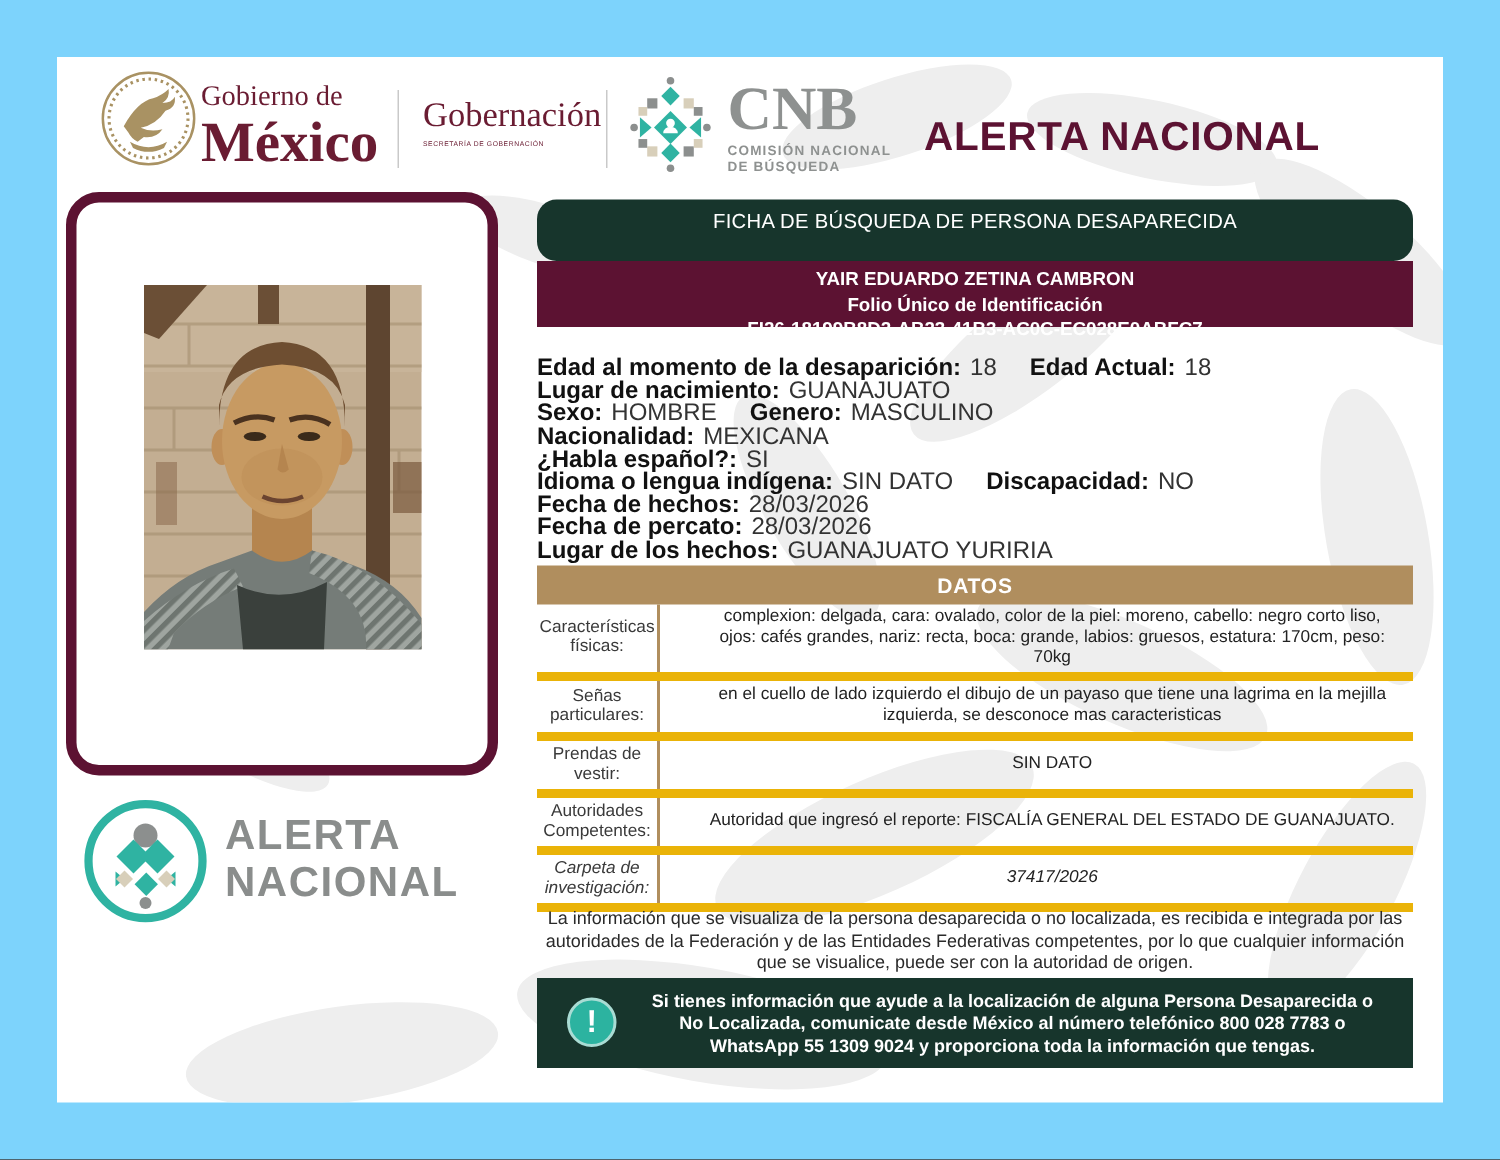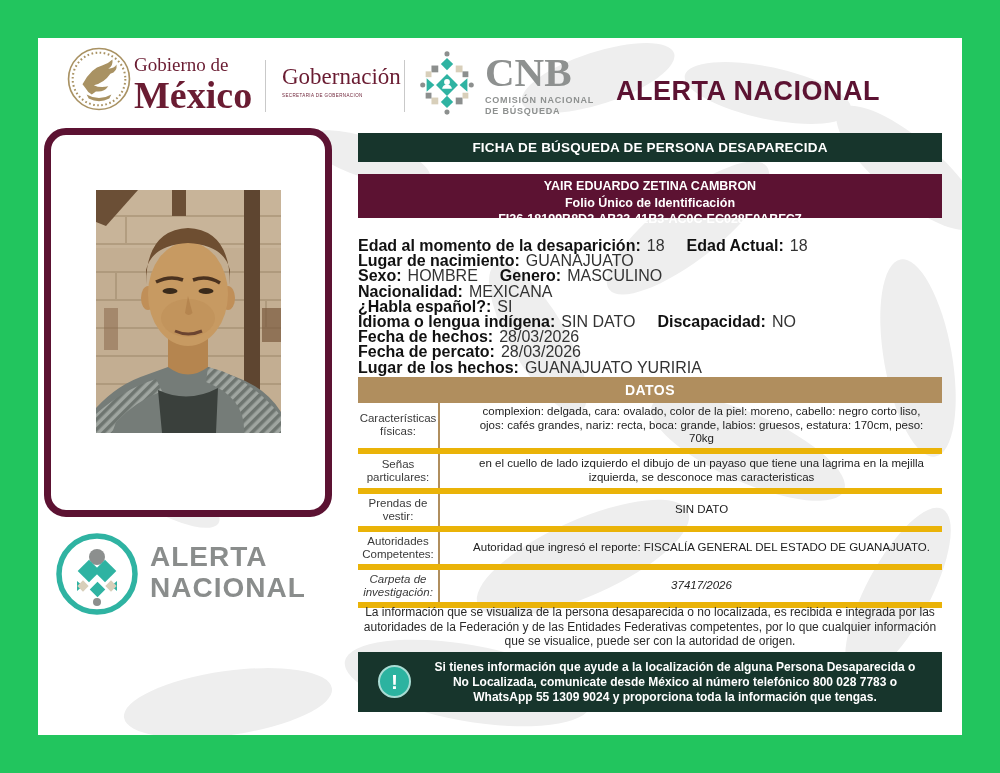--- a/index.html
+++ b/index.html
@@ -1,17 +1,17 @@
 <!DOCTYPE html>
 <html><head>
 <meta charset="utf-8">
 <style>
   * { margin:0; padding:0; box-sizing:border-box; }
   html,body { width:1000px; height:773px; background:#000; font-family:"Liberation Sans", sans-serif; }
-  .stage { position:relative; width:1000px; height:773px; background:#22c55e; overflow:hidden; }
+  .stage { position:relative; width:1000px; height:773px; background:#7dd3fc; overflow:hidden; }
   .card { position:absolute; left:38px; top:38px; width:924px; height:697px; background:#fff; overflow:hidden; }
   .bg-pattern { position:absolute; left:0; top:0; z-index:0; pointer-events:none; }
   .layer { position:absolute; z-index:1; }
 
   
   .eagle { left:29px; top:9px; width:64px; height:64px; }
   .gob-text { left:96px; top:16px; color:#6A1C32; font-family:"Liberation Serif", serif; }
   .gob-text .l1 { font-size:19px; }
   .gob-text .l2 { font-size:38px; font-weight:bold; margin-top:-3px; }
   .hdr-divider { width:1px; height:52px; background:#C9C9C9; top:22px; }
@@ -27,21 +27,21 @@
 
   
   .photo-frame { left:6px; top:90px; width:288px; height:389px; border:7px solid #5C1232; border-radius:22px; background:#fff; }
   .photo { position:absolute; left:44px; top:55px; width:187px; height:243px; }
   .bottom-logo-mark { left:17px; top:494px; width:84px; height:84px; }
   .bottom-logo-text { left:112px; top:503px; font-size:28px; font-weight:bold; line-height:31px; color:#8A8D8C; letter-spacing:1px; }
 
   
   .rcol { left:320px; top:0; width:584px; height:697px; }
   .rcol > div { position:absolute; left:0; width:584px; }
-  .ficha-banner { top:95px; height:29px; background:#17352C; color:#fff; font-size:13.5px; font-weight:bold; text-align:center; line-height:29px; letter-spacing:.2px; }
+  .ficha-banner { top:95px; height:41px; background:#17352C; color:#fff; font-size:13.5px; font-weight:normal; text-align:center; line-height:29px; letter-spacing:.2px;border-radius:13px; }
   .name-banner { top:136px; height:44px; background:#5C1232; color:#fff; text-align:center; font-size:12.5px; font-weight:bold; line-height:16.5px; padding-top:4px; }
   .details { top:200px; font-size:16px; color:#333; }
   .dline { line-height:15.2px; white-space:nowrap; }
   .dline b { color:#111; }
   .dline .val { margin-left:6px; }
   .dline .pair2 { margin-left:22px; }
   .datos-banner { top:339px; height:26px; background:#B08E5E; color:#fff; font-size:14px; font-weight:bold; text-align:center; line-height:26px; letter-spacing:.5px; }
   .dtable { top:365px; }
   .drow { display:flex; border-bottom:6px solid #eab308; }
   .dlabel { width:82px; border-right:2px solid #B08E5E; display:flex; align-items:center; justify-content:center; text-align:center; font-size:11.5px; color:#3A3A3A; line-height:13px; padding:2px 3px; }

